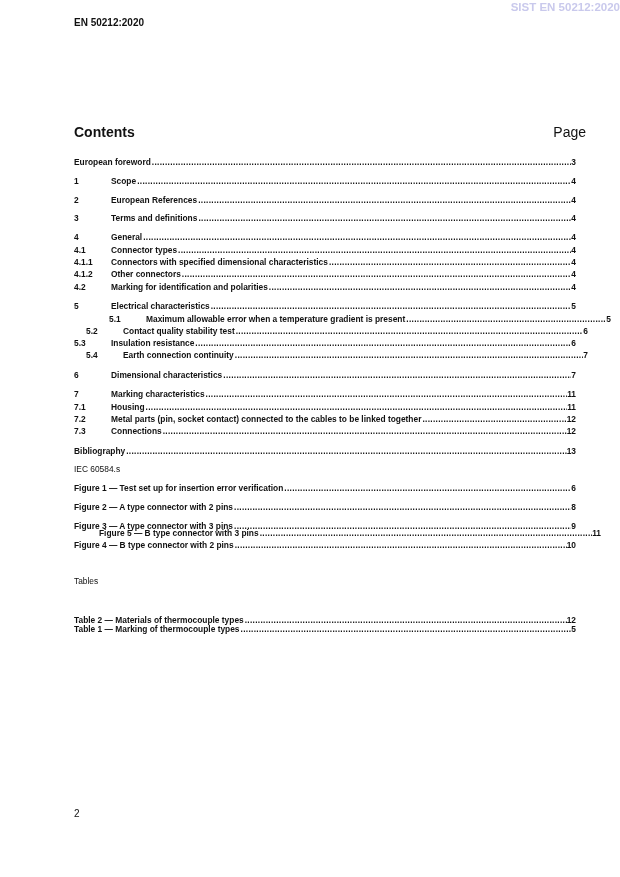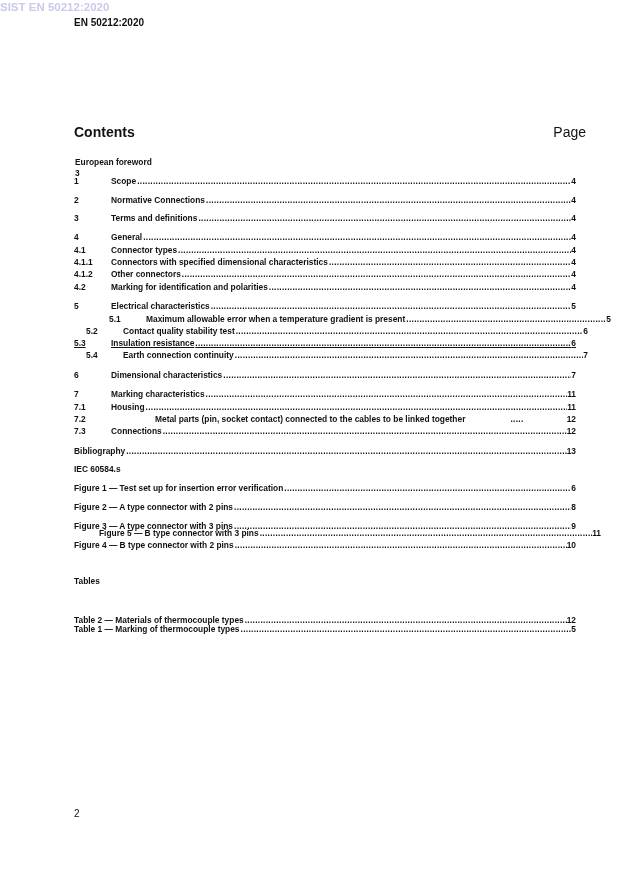--- a/index.html
+++ b/index.html
@@ -1,57 +1,57 @@
 <!DOCTYPE html>
 <html><head>
 <meta charset="utf-8">
 <style>
   html, body { margin:0; padding:0; background:#ffffff; }
   body { width:620px; height:877px; position:relative; overflow:hidden;
          font-family:"Liberation Sans", sans-serif; color:#111; }
-  .watermark { position:absolute; top:0; left:0; width:620px; text-align:left;
+  .watermark { position:absolute; top:0; left:0; width:620px; text-align:right;
                font-size:11.5px; font-weight:bold; color:#c9c9ec; line-height:14px; }
   .doc-id { position:absolute; left:74px; top:17px; font-size:10px; font-weight:bold; line-height:12px; }
   .contents-title { position:absolute; left:74px; top:124px; font-size:14px; font-weight:bold; line-height:16px; }
   .page-label { position:absolute; right:34px; top:124px; font-size:14px; line-height:16px; }
   .toc-row { position:absolute; left:74px; width:502px; height:11px;
              font-size:8.4px; font-weight:bold; line-height:11px; display:flex;
              align-items:baseline; white-space:nowrap; }
   .toc-num { width:37px; flex:none; }
   .toc-title { flex:none; }
   .toc-dots { flex:1 1 auto; overflow:hidden; margin:0 0 0 1px; letter-spacing:0.3px; }
   .toc-dots::before { content:"........................................................................................................................................................................................................................................................"; }
   .toc-page { flex:none; text-align:right; }
-  .toc-heading { position:absolute; left:74px; font-size:8.4px; font-weight:bold; line-height:11px; }
+  .toc-heading { position:absolute; left:74px; font-size:8.4px; font-weight:normal; line-height:11px; }
   .page-number { position:absolute; left:74px; top:808px; font-size:10px; line-height:12px; }
 </style>
 </head>
 <body>
 
 <div class="watermark">SIST EN 50212:2020</div>
 <div class="doc-id">EN 50212:2020</div>
 
 <div class="contents-title">Contents</div>
 <div class="page-label">Page</div>
 
 <div id="toc">
-    <div class="toc-row" style="top: 157px; flex-direction: column;">
+    <div class="toc-row" style="top: 157px;">
       <span class="toc-title">European foreword</span>
       <span class="toc-dots"></span>
       <span class="toc-page">3</span>
     </div>
     <div class="toc-row" style="top: 176px;">
       <span class="toc-num">1</span>
       <span class="toc-title">Scope</span>
       <span class="toc-dots"></span>
       <span class="toc-page">4</span>
     </div>
     <div class="toc-row" style="top: 195px;">
       <span class="toc-num">2</span>
-      <span class="toc-title">Normative Connections</span>
+      <span class="toc-title">European References</span>
       <span class="toc-dots"></span>
       <span class="toc-page">4</span>
     </div>
     <div class="toc-row" style="top: 213px;">
       <span class="toc-num">3</span>
       <span class="toc-title">Terms and definitions</span>
       <span class="toc-dots"></span>
       <span class="toc-page">4</span>
     </div>
     <div class="toc-row" style="top: 232px;">
@@ -95,21 +95,21 @@
       <span class="toc-title">Maximum allowable error when a temperature gradient is present</span>
       <span class="toc-dots"></span>
       <span class="toc-page">5</span>
     </div>
     <div class="toc-row" style="top: 326px; padding-left: 12px;">
       <span class="toc-num">5.2</span>
       <span class="toc-title">Contact quality stability test</span>
       <span class="toc-dots"></span>
       <span class="toc-page">6</span>
     </div>
-    <div class="toc-row" style="top: 338px; text-decoration: underline;">
+    <div class="toc-row" style="top: 338px;">
       <span class="toc-num">5.3</span>
       <span class="toc-title">Insulation resistance</span>
       <span class="toc-dots"></span>
       <span class="toc-page">6</span>
     </div>
     <div class="toc-row" style="top: 350px; padding-left: 12px;">
       <span class="toc-num">5.4</span>
       <span class="toc-title">Earth connection continuity</span>
       <span class="toc-dots"></span>
       <span class="toc-page">7</span>
@@ -125,21 +125,21 @@
       <span class="toc-title">Marking characteristics</span>
       <span class="toc-dots"></span>
       <span class="toc-page">11</span>
     </div>
     <div class="toc-row" style="top: 402px;">
       <span class="toc-num">7.1</span>
       <span class="toc-title">Housing</span>
       <span class="toc-dots"></span>
       <span class="toc-page">11</span>
     </div>
-    <div class="toc-row" style="top: 414px; gap: 44px;">
+    <div class="toc-row" style="top: 414px;">
       <span class="toc-num">7.2</span>
       <span class="toc-title">Metal parts (pin, socket contact) connected to the cables to be linked together</span>
       <span class="toc-dots"></span>
       <span class="toc-page">12</span>
     </div>
     <div class="toc-row" style="top: 426px;">
       <span class="toc-num">7.3</span>
       <span class="toc-title">Connections</span>
       <span class="toc-dots"></span>
       <span class="toc-page">12</span>

